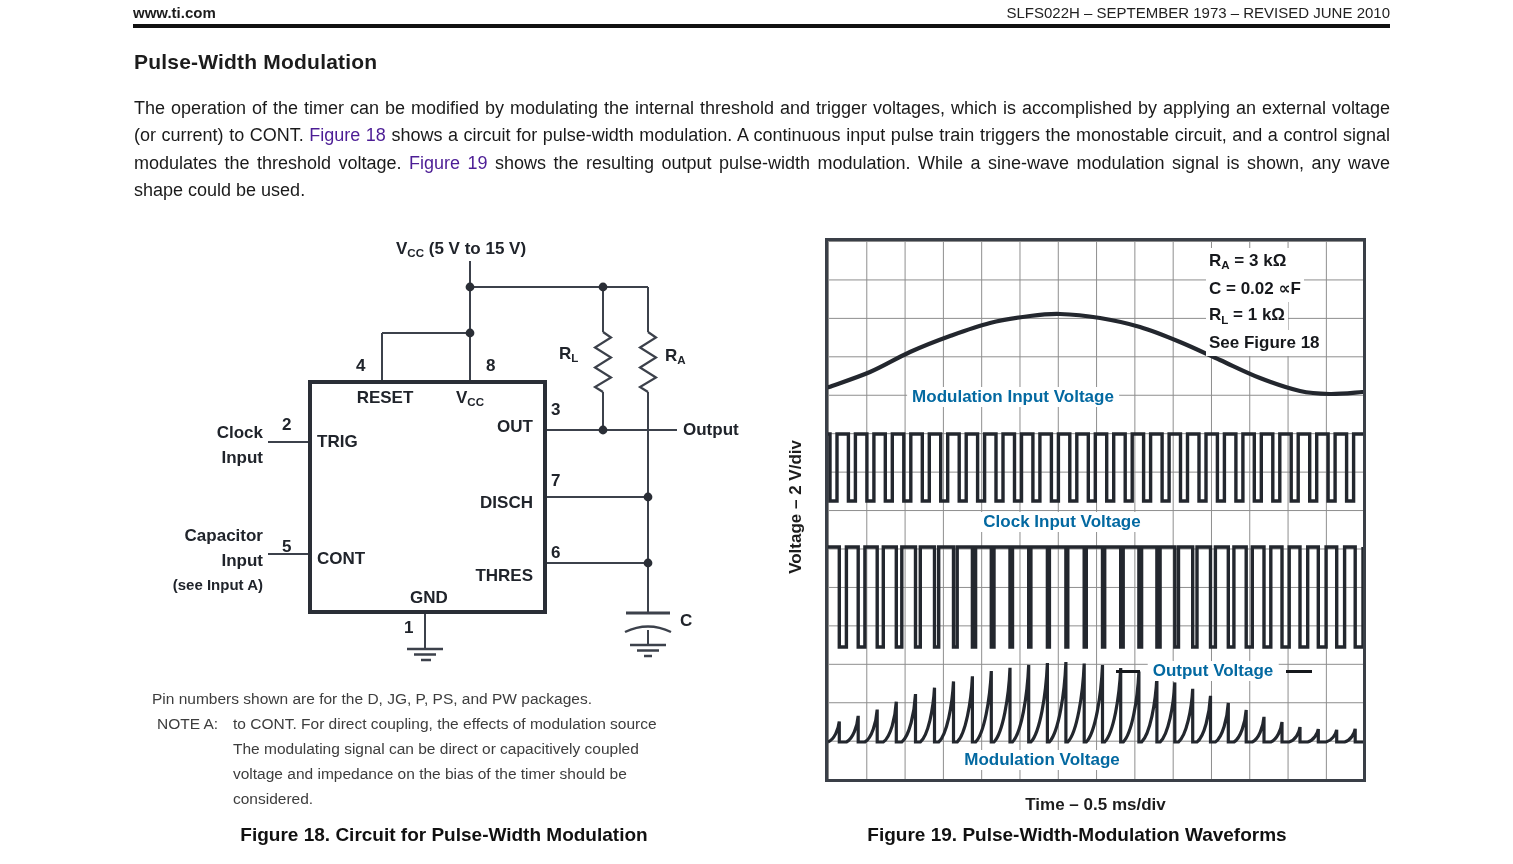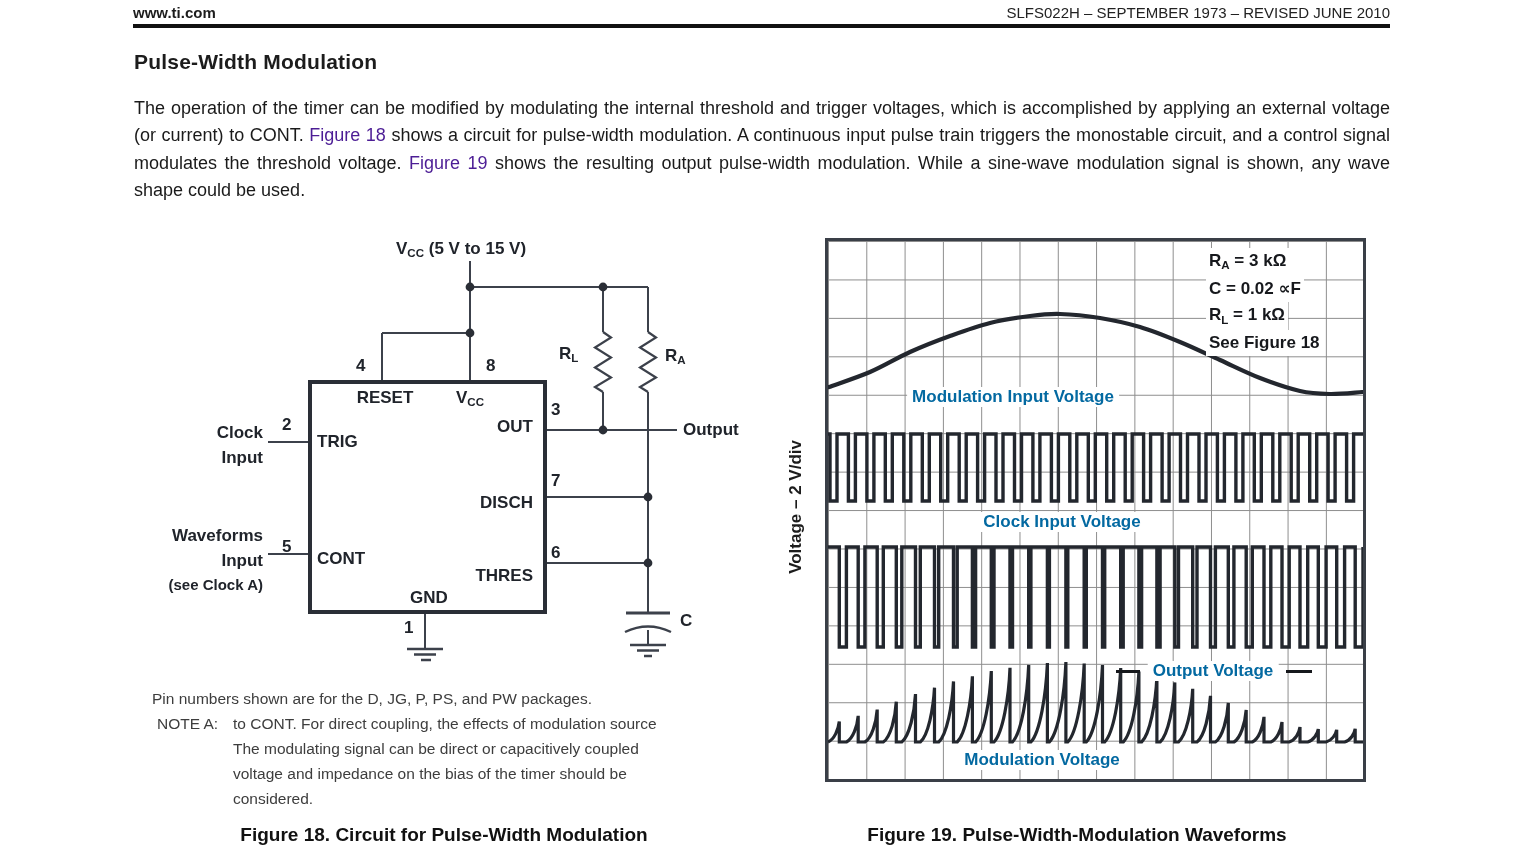--- a/index.html
+++ b/index.html
@@ -116,23 +116,23 @@
   <div class="clabel" style="left:551px;top:543px;">6</div>
   <div class="clabel ralign" style="left:433px;top:566px;width:100px;">THRES</div>
   <div class="clabel" style="left:394px;top:588px;width:70px;text-align:center;">GND</div>
   <div class="clabel" style="left:404px;top:618px;">1</div>
 
   <div class="clabel ralign" style="left:180px;top:420px;width:83px;line-height:25px;">
     <div>Clock</div>
     <div>Input</div>
   </div>
   <div class="clabel ralign" style="left:130px;top:524px;width:133px;line-height:24.5px;">
-    <div>Waveforms</div>
+    <div>Capacitor</div>
     <div>Input</div>
-    <div class="small15">(see Clock A)</div>
+    <div class="small15">(see Input A)</div>
   </div>
   <div class="clabel" style="left:683px;top:420px;">Output</div>
   <div class="clabel" style="left:559px;top:344px;">R<sub>L</sub></div>
   <div class="clabel" style="left:665px;top:346px;">R<sub>A</sub></div>
   <div class="clabel" style="left:680px;top:611px;">C</div>
 
   <div class="abs note-text" style="left:152px;top:686px;">Pin numbers shown are for the D, JG, P, PS, and PW packages.</div>
   <div class="abs note-text" style="left:157px;top:711px;">NOTE A:</div>
   <div class="abs note-text" style="left:233px;top:711px;">
     <div>to CONT. For direct coupling, the effects of modulation source</div>
@@ -154,18 +154,19 @@
     <div class="dash" style="left:458px;top:429px;width:26px;"></div>
     <div class="wlabel" style="left:385px;top:420px;">Output Voltage</div>
     <div class="wlabel" style="left:214px;top:509px;">Modulation Voltage</div>
     <div class="annotation">
       <div class="ann-line">R<sub>A</sub> = 3 kΩ</div>
       <div class="ann-line">C = 0.02 ∝F</div>
       <div class="ann-line">R<sub>L</sub> = 1 kΩ</div>
       <div class="ann-line">See Figure 18</div>
     </div>
   </div>
+  <div class="abs x-axis">Time – 0.5 ms/div</div>
   <div class="abs y-axis">Voltage – 2 V/div</div>
 
   <div class="abs caption" style="left:134px;top:824px;width:620px;">Figure 18. Circuit for Pulse-Width Modulation</div>
   <div class="abs caption" style="left:792px;top:824px;width:570px;">Figure 19. Pulse-Width-Modulation Waveforms</div>
 
 </div>
 
 </body></html>

